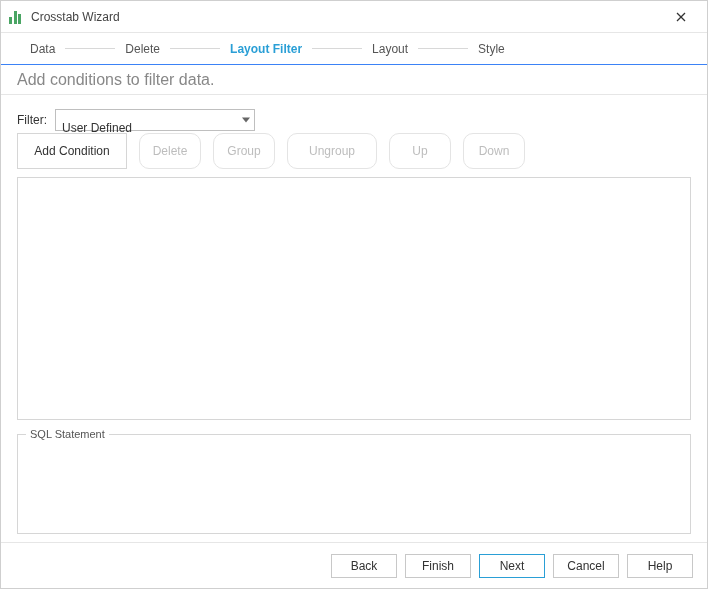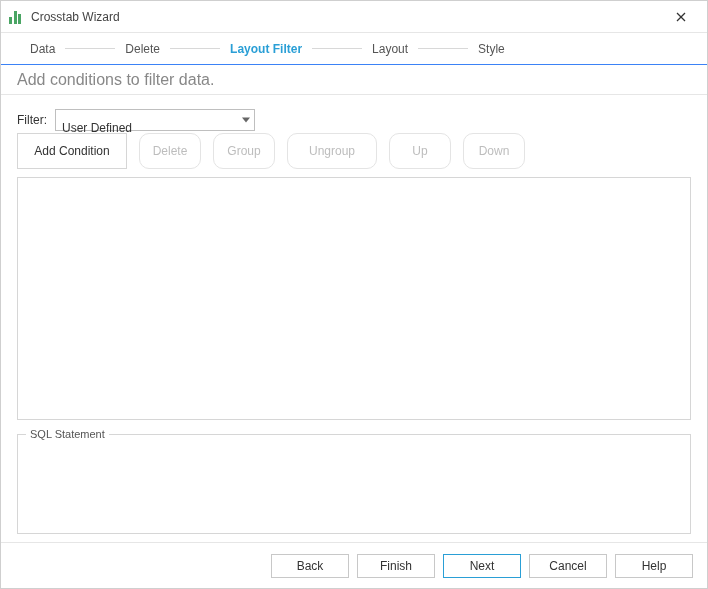--- a/index.html
+++ b/index.html
@@ -156,21 +156,21 @@
   }
   
   .footer {
     height: 46px;
     border-top: 1px solid #e6e6e6;
     display: flex; align-items: center; justify-content: flex-end;
     padding: 0 14px;
     gap: 8px;
   }
   .btn {
-    width: 78px; height: 24px;
+    width: 66px; height: 24px;
     border: 1px solid #c8c8c8;
     background: #fff;
     display: flex; align-items: center; justify-content: center;
     font-size: 12px; color: #333;
     cursor: pointer;
   }
   .btn.primary {
     border-color: #2a9fd6;
   }
 </style>

